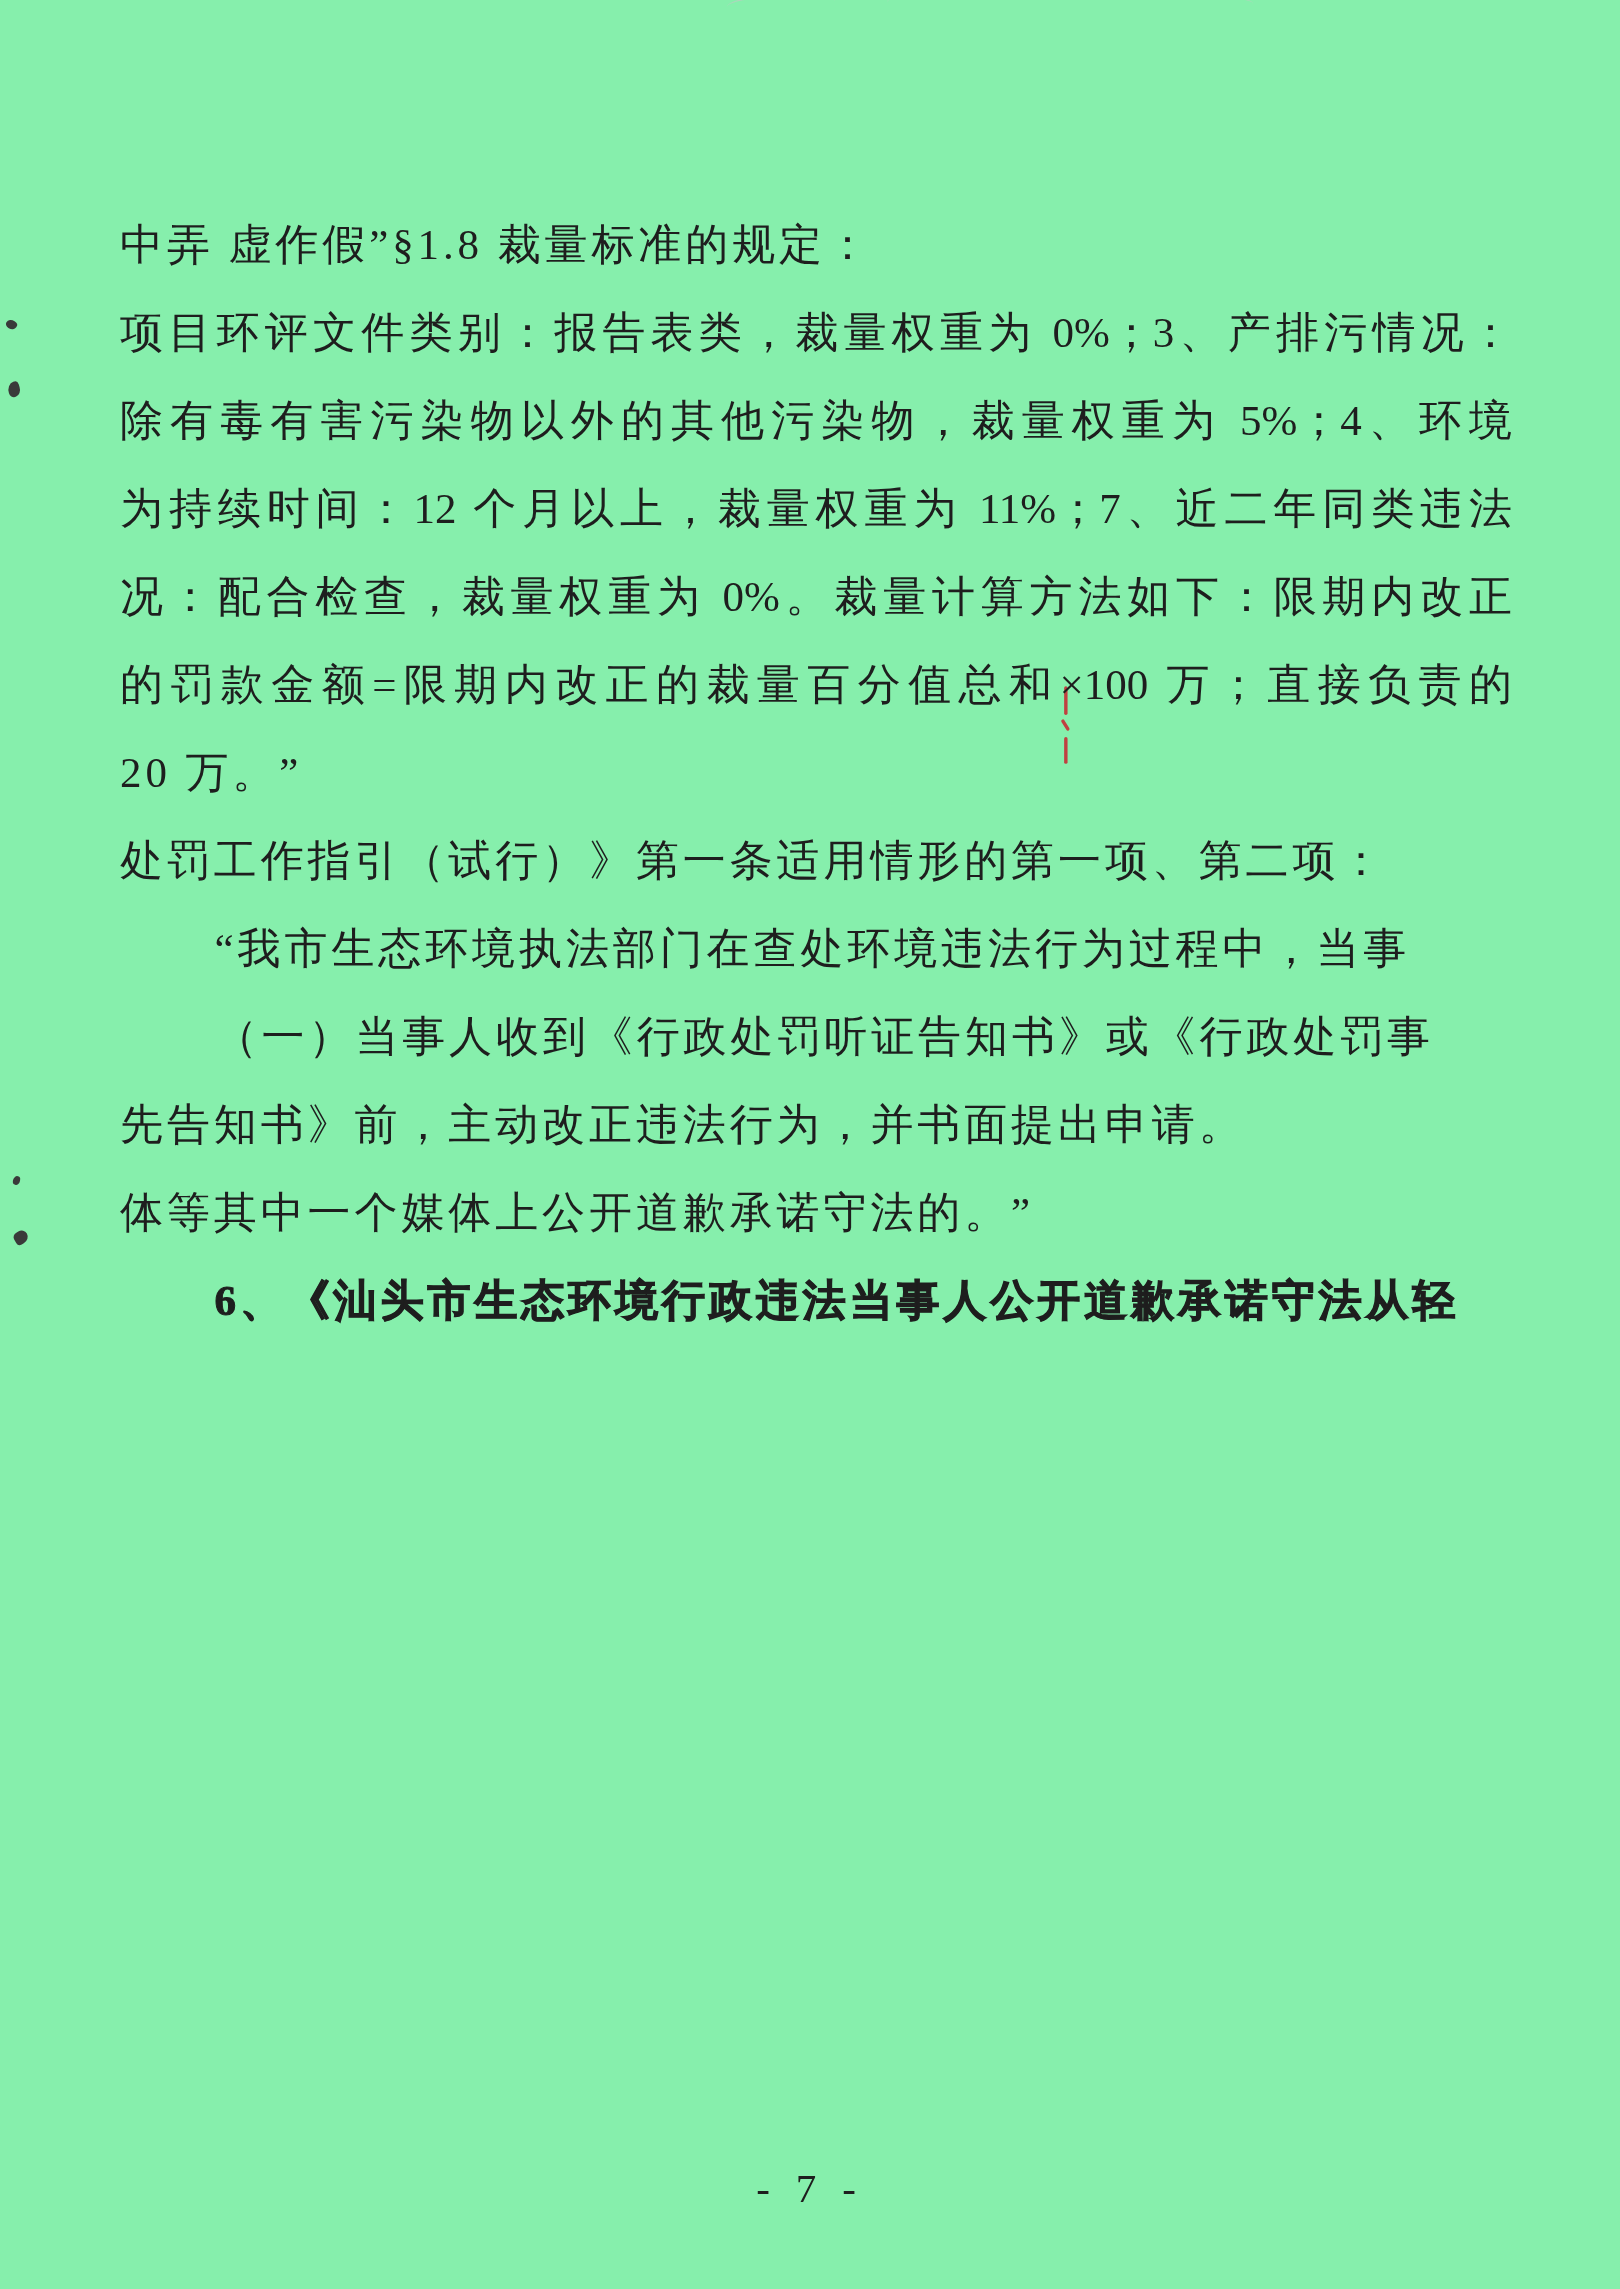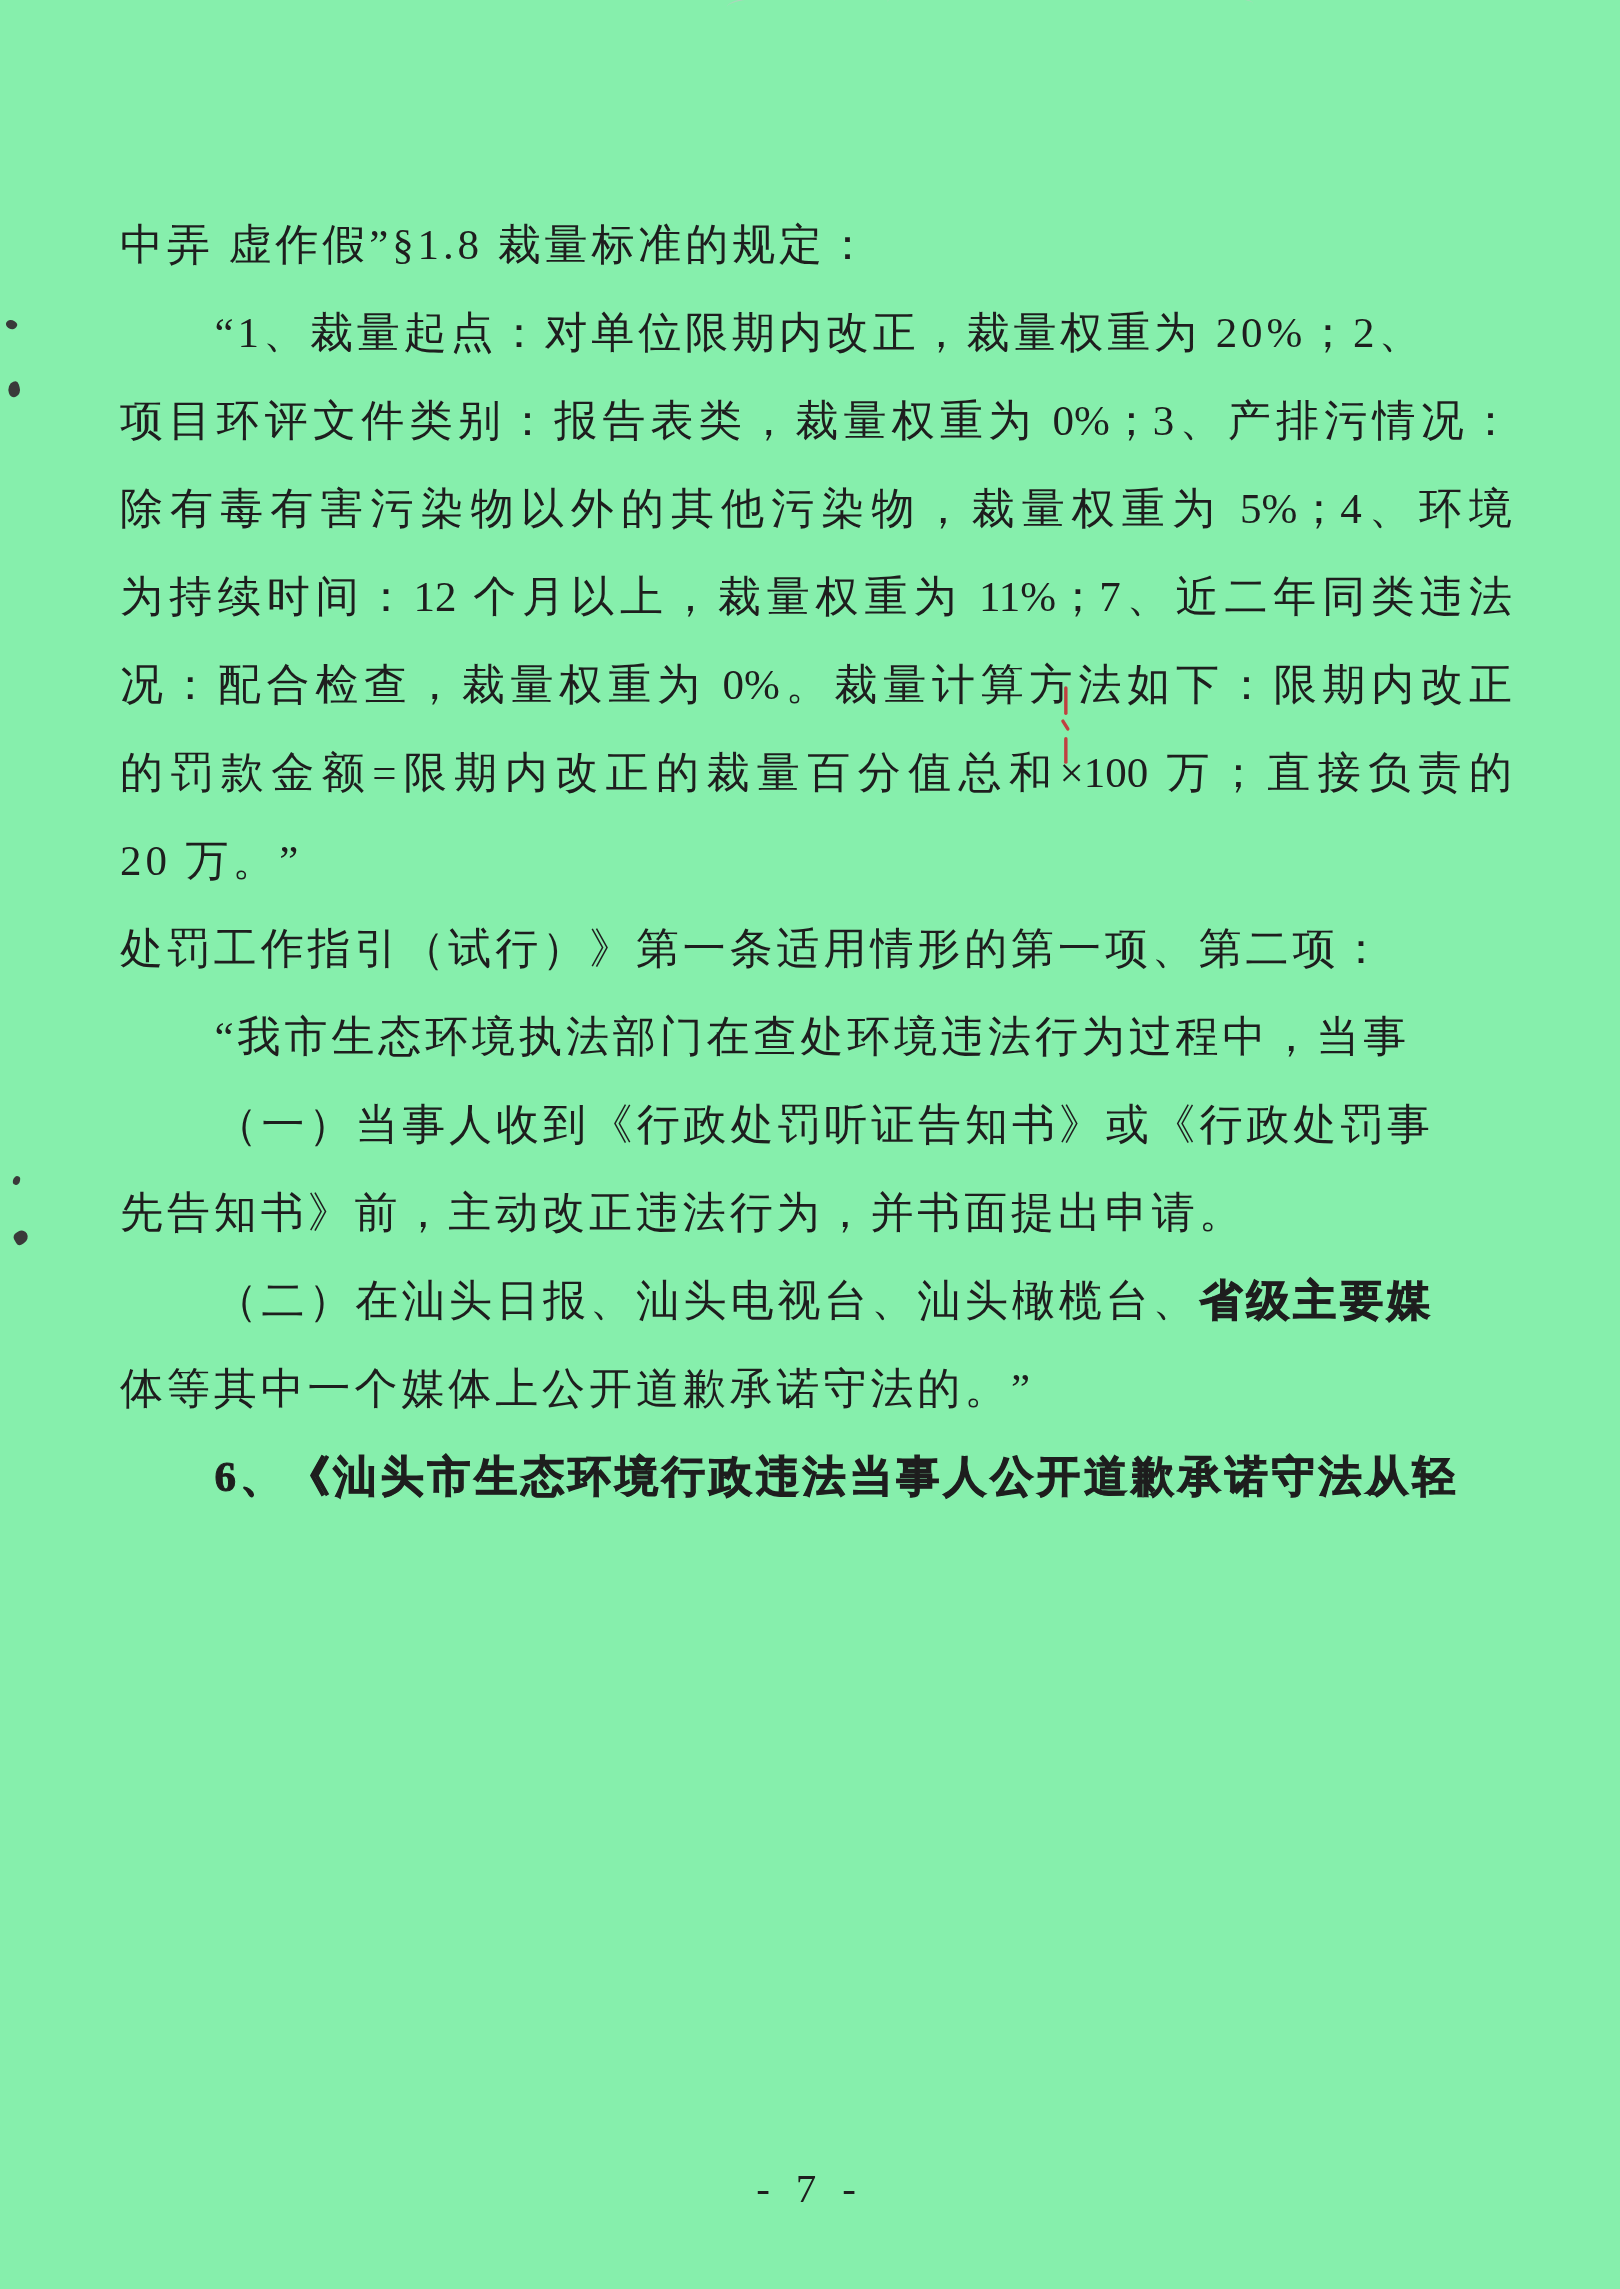--- a/index.html
+++ b/index.html
@@ -75,34 +75,30 @@
   <div class="redmark">
     <svg width="15.7" height="82" viewBox="0 0 16 84" xmlns="http://www.w3.org/2000/svg">
       <path d="M8 2 L8 28" stroke="#c04040" stroke-width="3.5" stroke-linecap="round" fill="none"></path>
       <path d="M5 36 l5 8" stroke="#c04040" stroke-width="3.5" stroke-linecap="round" fill="none"></path>
       <path d="M8 54 L8 78" stroke="#c04040" stroke-width="3.5" stroke-linecap="round" fill="none"></path>
     </svg>
   </div>
 
   <div class="content">
     <div class="line">中弄 虚作假”§1.8 裁量标准的规定：</div>
-    <div class="line indent">“1、裁量起点：对单位限期内改正，裁量权重为 20%；2、</div>
     <div class="line fill">项目环评文件类别：报告表类，裁量权重为 0%；3、产排污情况：</div>
     <div class="line fill">除有毒有害污染物以外的其他污染物，裁量权重为 5%；4、环境</div>
     <div class="line fill">为持续时间：12 个月以上，裁量权重为 11%；7、近二年同类违法</div>
     <div class="line fill">况：配合检查，裁量权重为 0%。裁量计算方法如下：限期内改正</div>
     <div class="line fill">的罚款金额=限期内改正的裁量百分值总和×100 万；直接负责的</div>
     <div class="line">20 万。”</div>
     <div class="line">处罚工作指引（试行）》第一条适用情形的第一项、第二项：</div>
     <div class="line indent">“我市生态环境执法部门在查处环境违法行为过程中，当事</div>
     <div class="line indent">（一）当事人收到《行政处罚听证告知书》或《行政处罚事</div>
     <div class="line">先告知书》前，主动改正违法行为，并书面提出申请。</div>
-    <div class="line indent">
-      <span>（二）在汕头日报、汕头电视台、汕头橄榄台、</span><span class="bold-tail">省级主要媒</span>
-    </div>
     <div class="line">体等其中一个媒体上公开道歉承诺守法的。”</div>
     <div class="line indent bold">6、《汕头市生态环境行政违法当事人公开道歉承诺守法从轻</div>
   </div>
 
   <div class="page-number">- 7 -</div>
 
 </div>
 
 
 </body></html>

